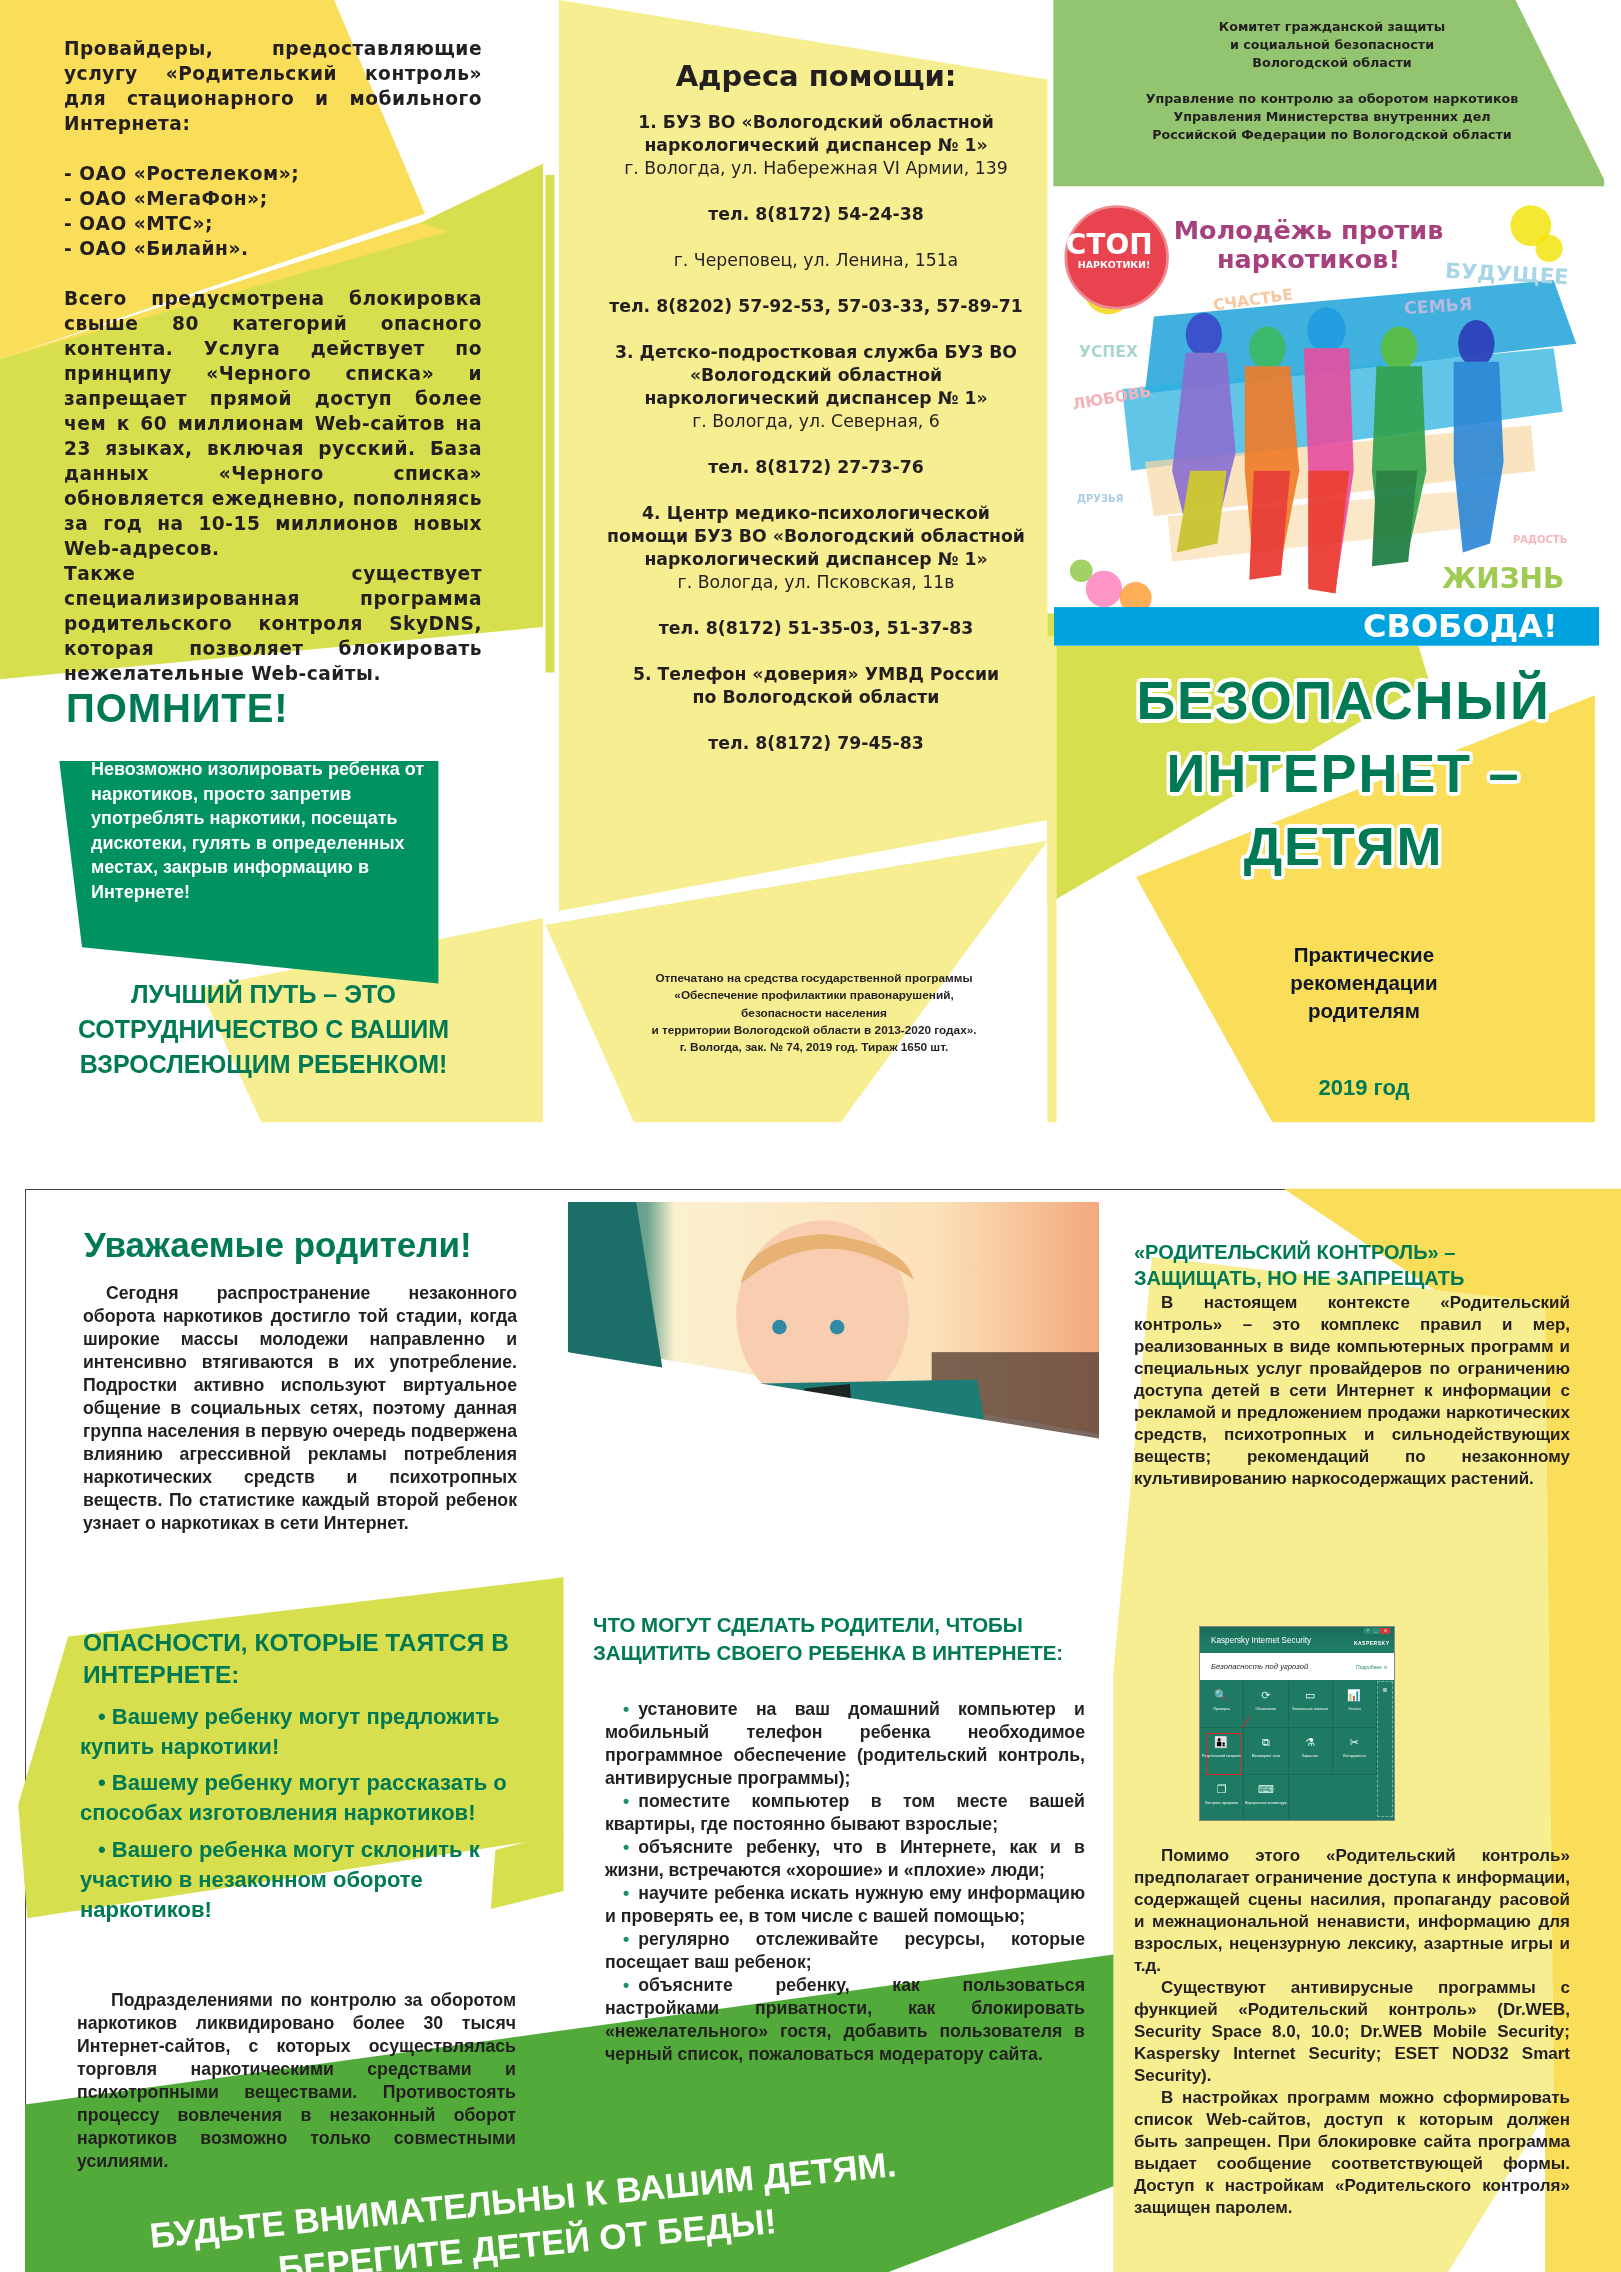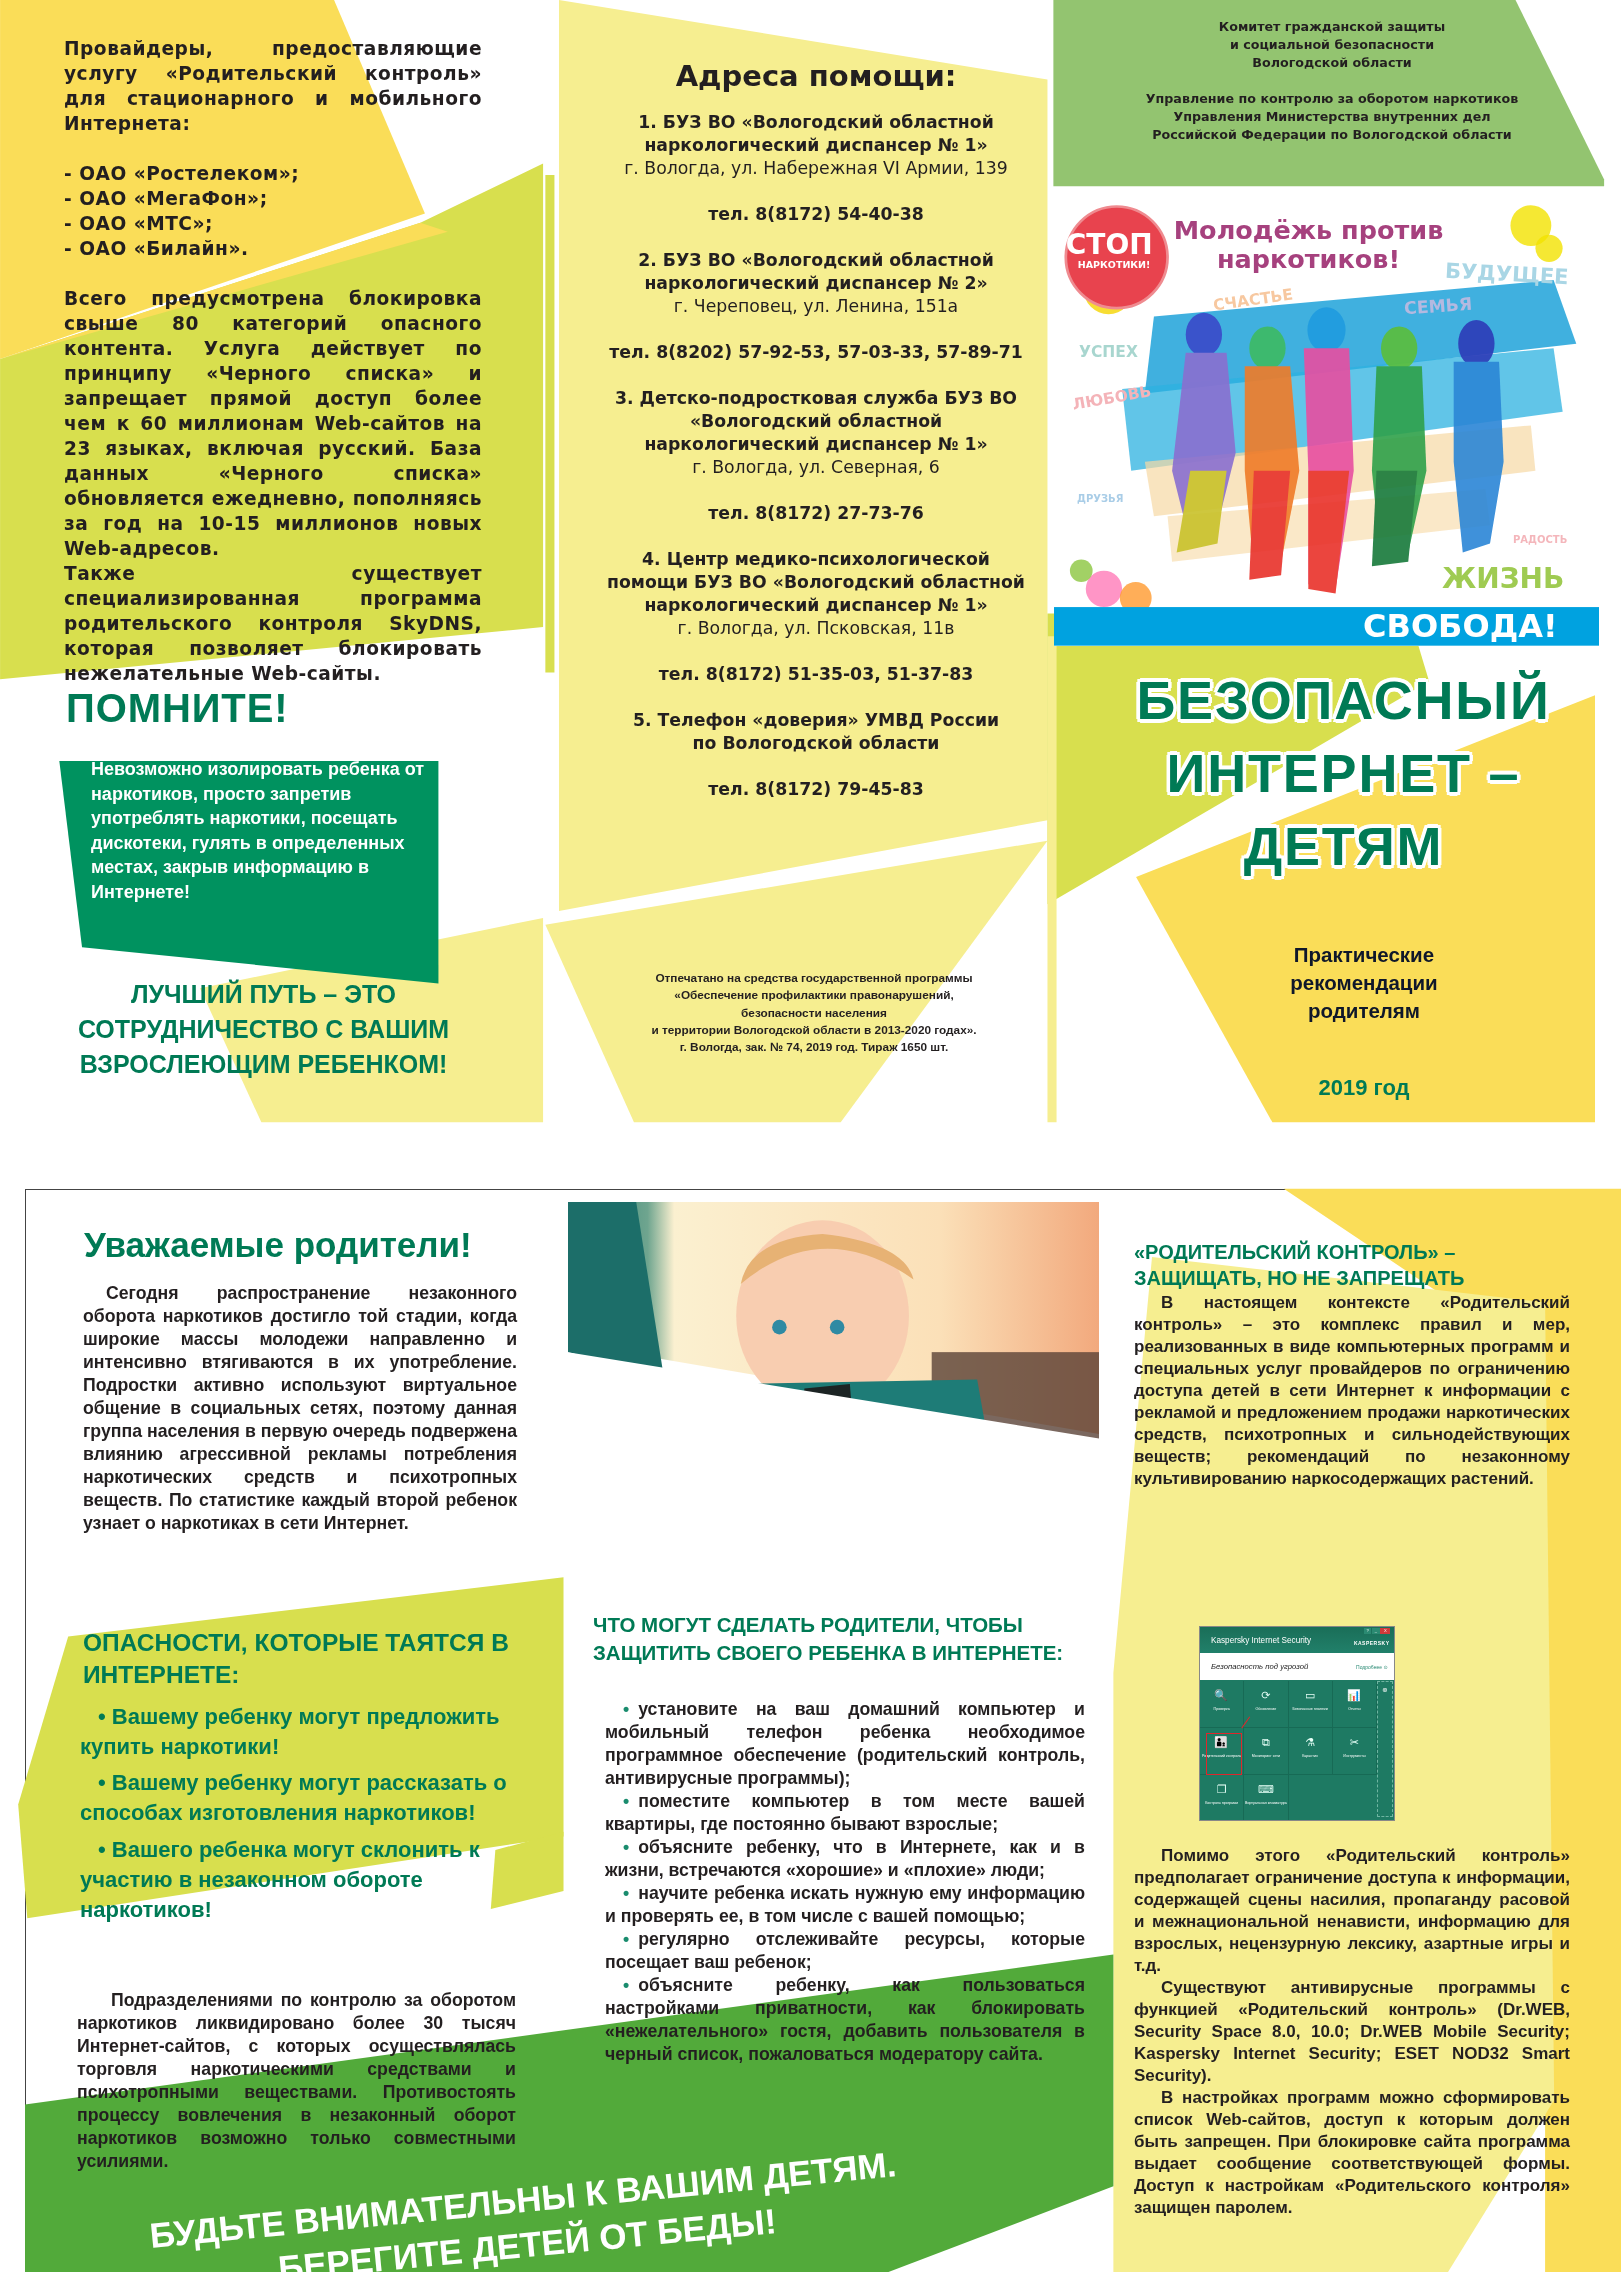--- a/index.html
+++ b/index.html
@@ -110,25 +110,23 @@
 <div id="pomnite-box-text" class="txt">Невозможно изолировать ребенка от наркотиков, просто запретив употреблять наркотики, посещать дискотеки, гулять в определенных местах, закрыв информацию в Интернете!</div>
 
 <div id="best-way" class="txt c">ЛУЧШИЙ ПУТЬ – ЭТО СОТРУДНИЧЕСТВО С ВАШИМ ВЗРОСЛЕЮЩИМ РЕБЕНКОМ!</div>
 
 <div id="addr-title" class="txt c">Адреса помощи:</div>
 <div id="addr-list" class="txt c">
   <div class="item">
     <div class="name">1. БУЗ ВО «Вологодский областной
 наркологический диспансер № 1»</div>
     <div class="street">г. Вологда, ул. Набережная VI Армии, 139</div>
-    <div class="tel">тел. 8(8172) 54-40-38</div>
-  </div>
-  <div class="item">
-    <div class="name">2. БУЗ ВО «Вологодский областной
-наркологический диспансер № 2»</div>
+    <div class="tel">тел. 8(8172) 54-24-38</div>
+  </div>
+  <div class="item">
     <div class="street">г. Череповец, ул. Ленина, 151а</div>
     <div class="tel">тел. 8(8202) 57-92-53, 57-03-33, 57-89-71</div>
   </div>
   <div class="item">
     <div class="name">3. Детско-подростковая служба БУЗ ВО
 «Вологодский областной
 наркологический диспансер № 1»</div>
     <div class="street">г. Вологда, ул. Северная, 6</div>
     <div class="tel">тел. 8(8172) 27-73-76</div>
   </div>

